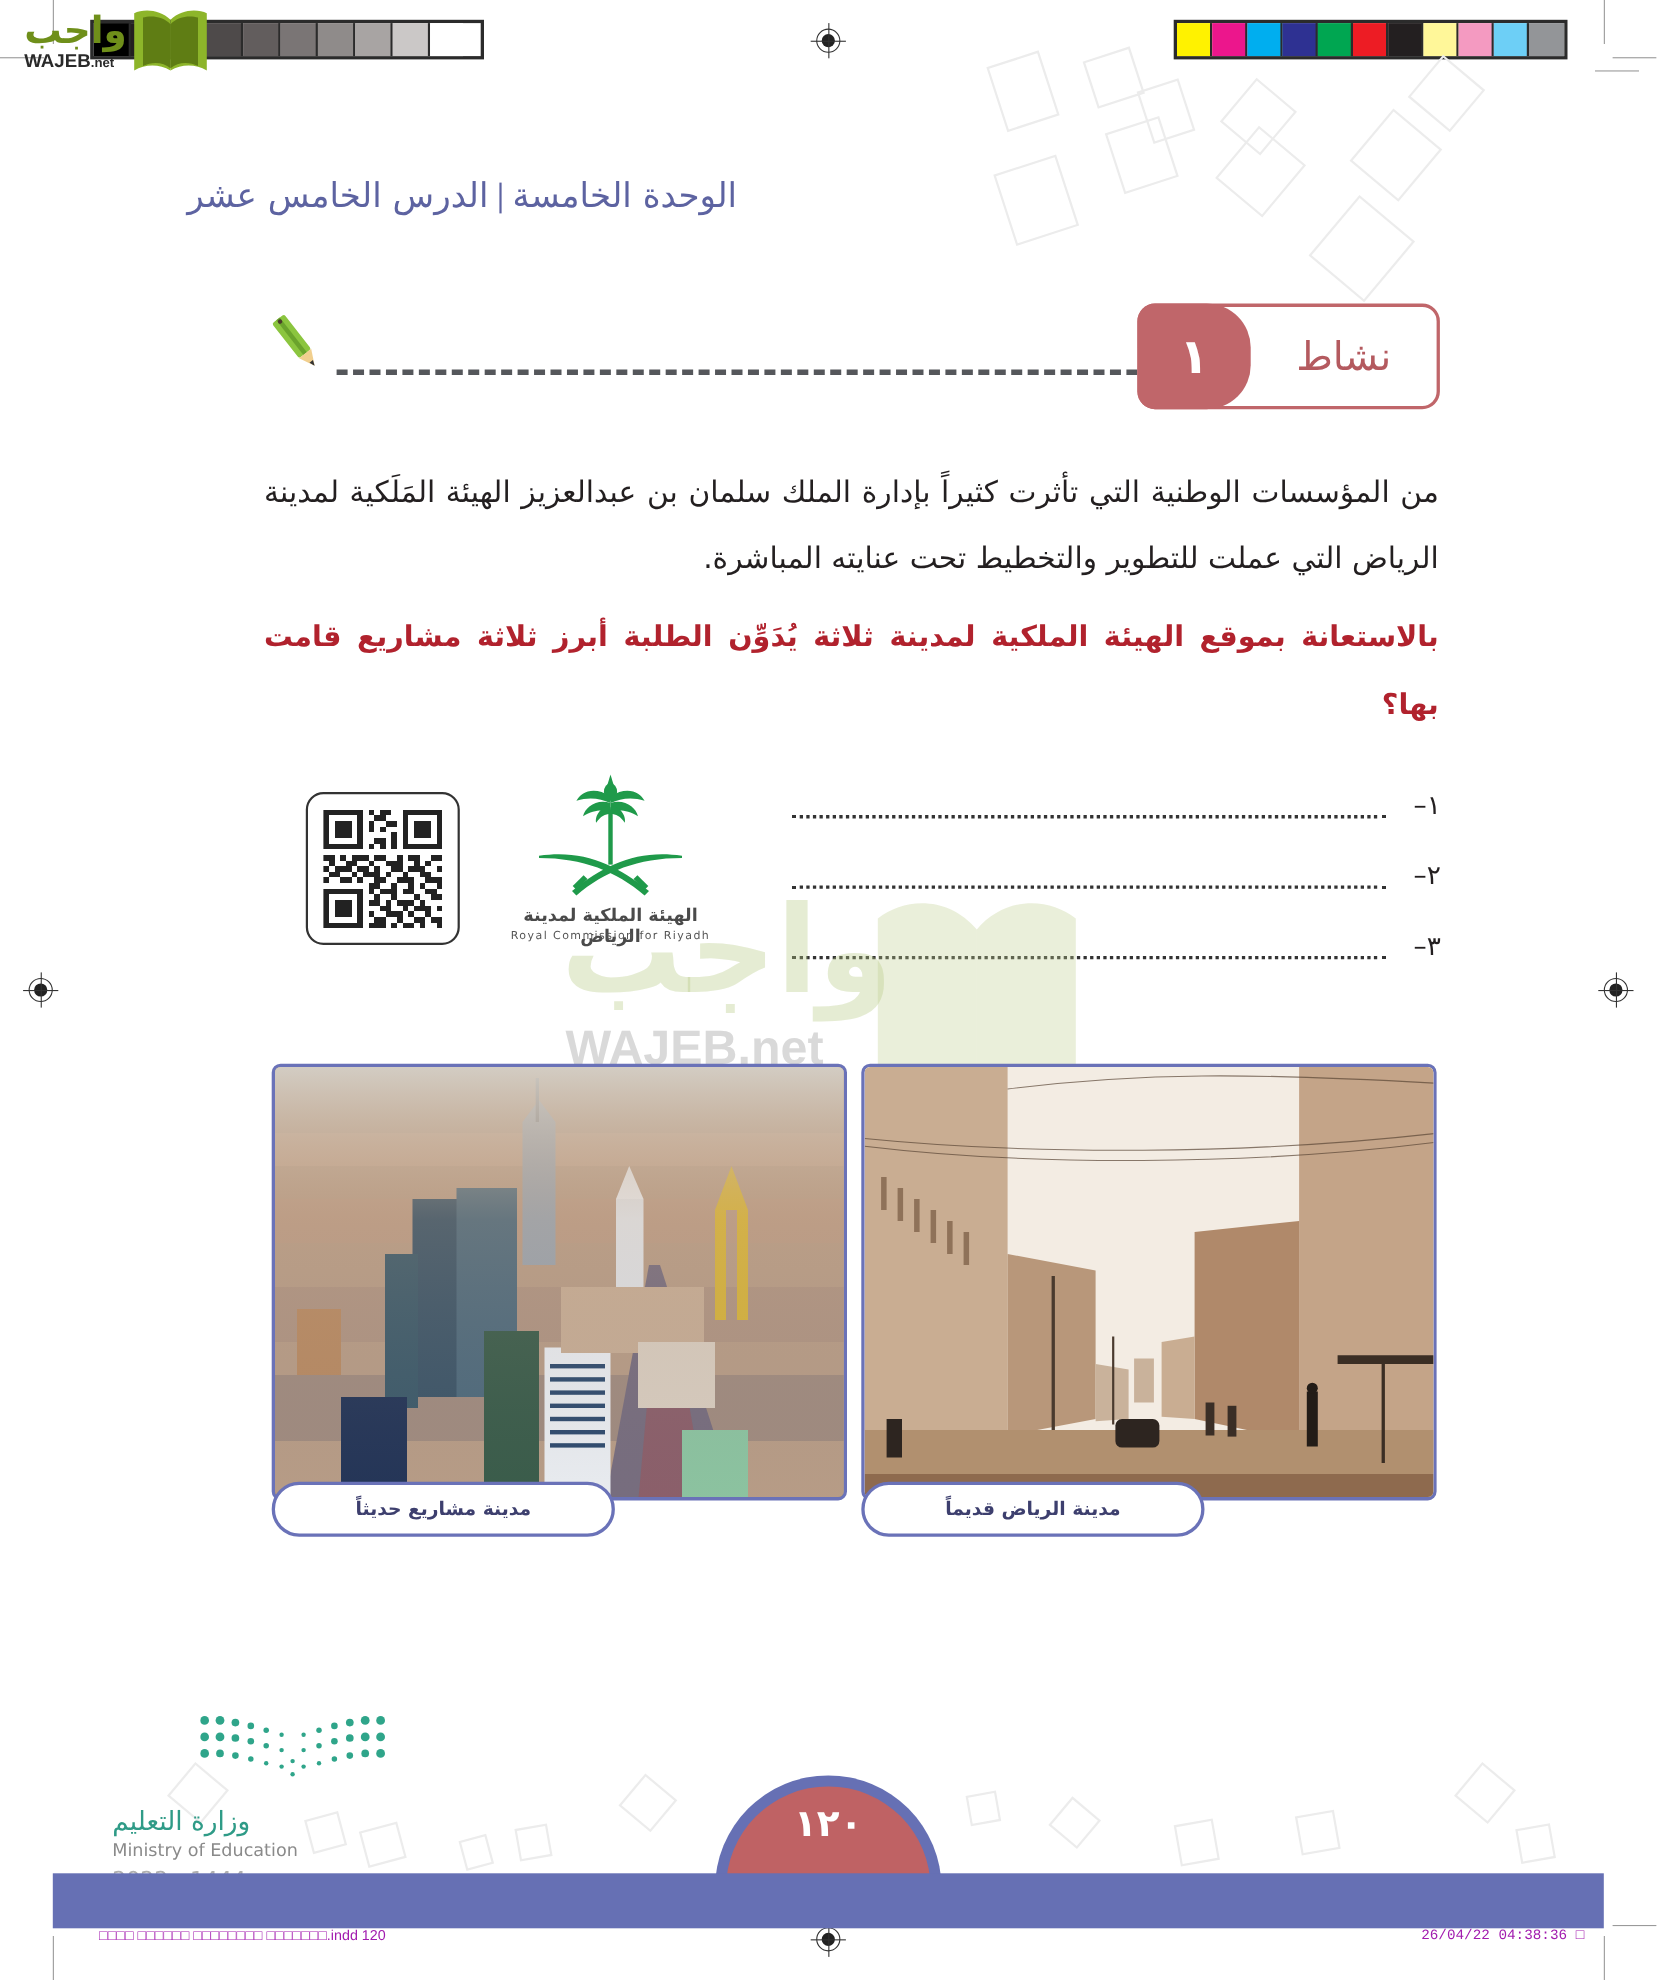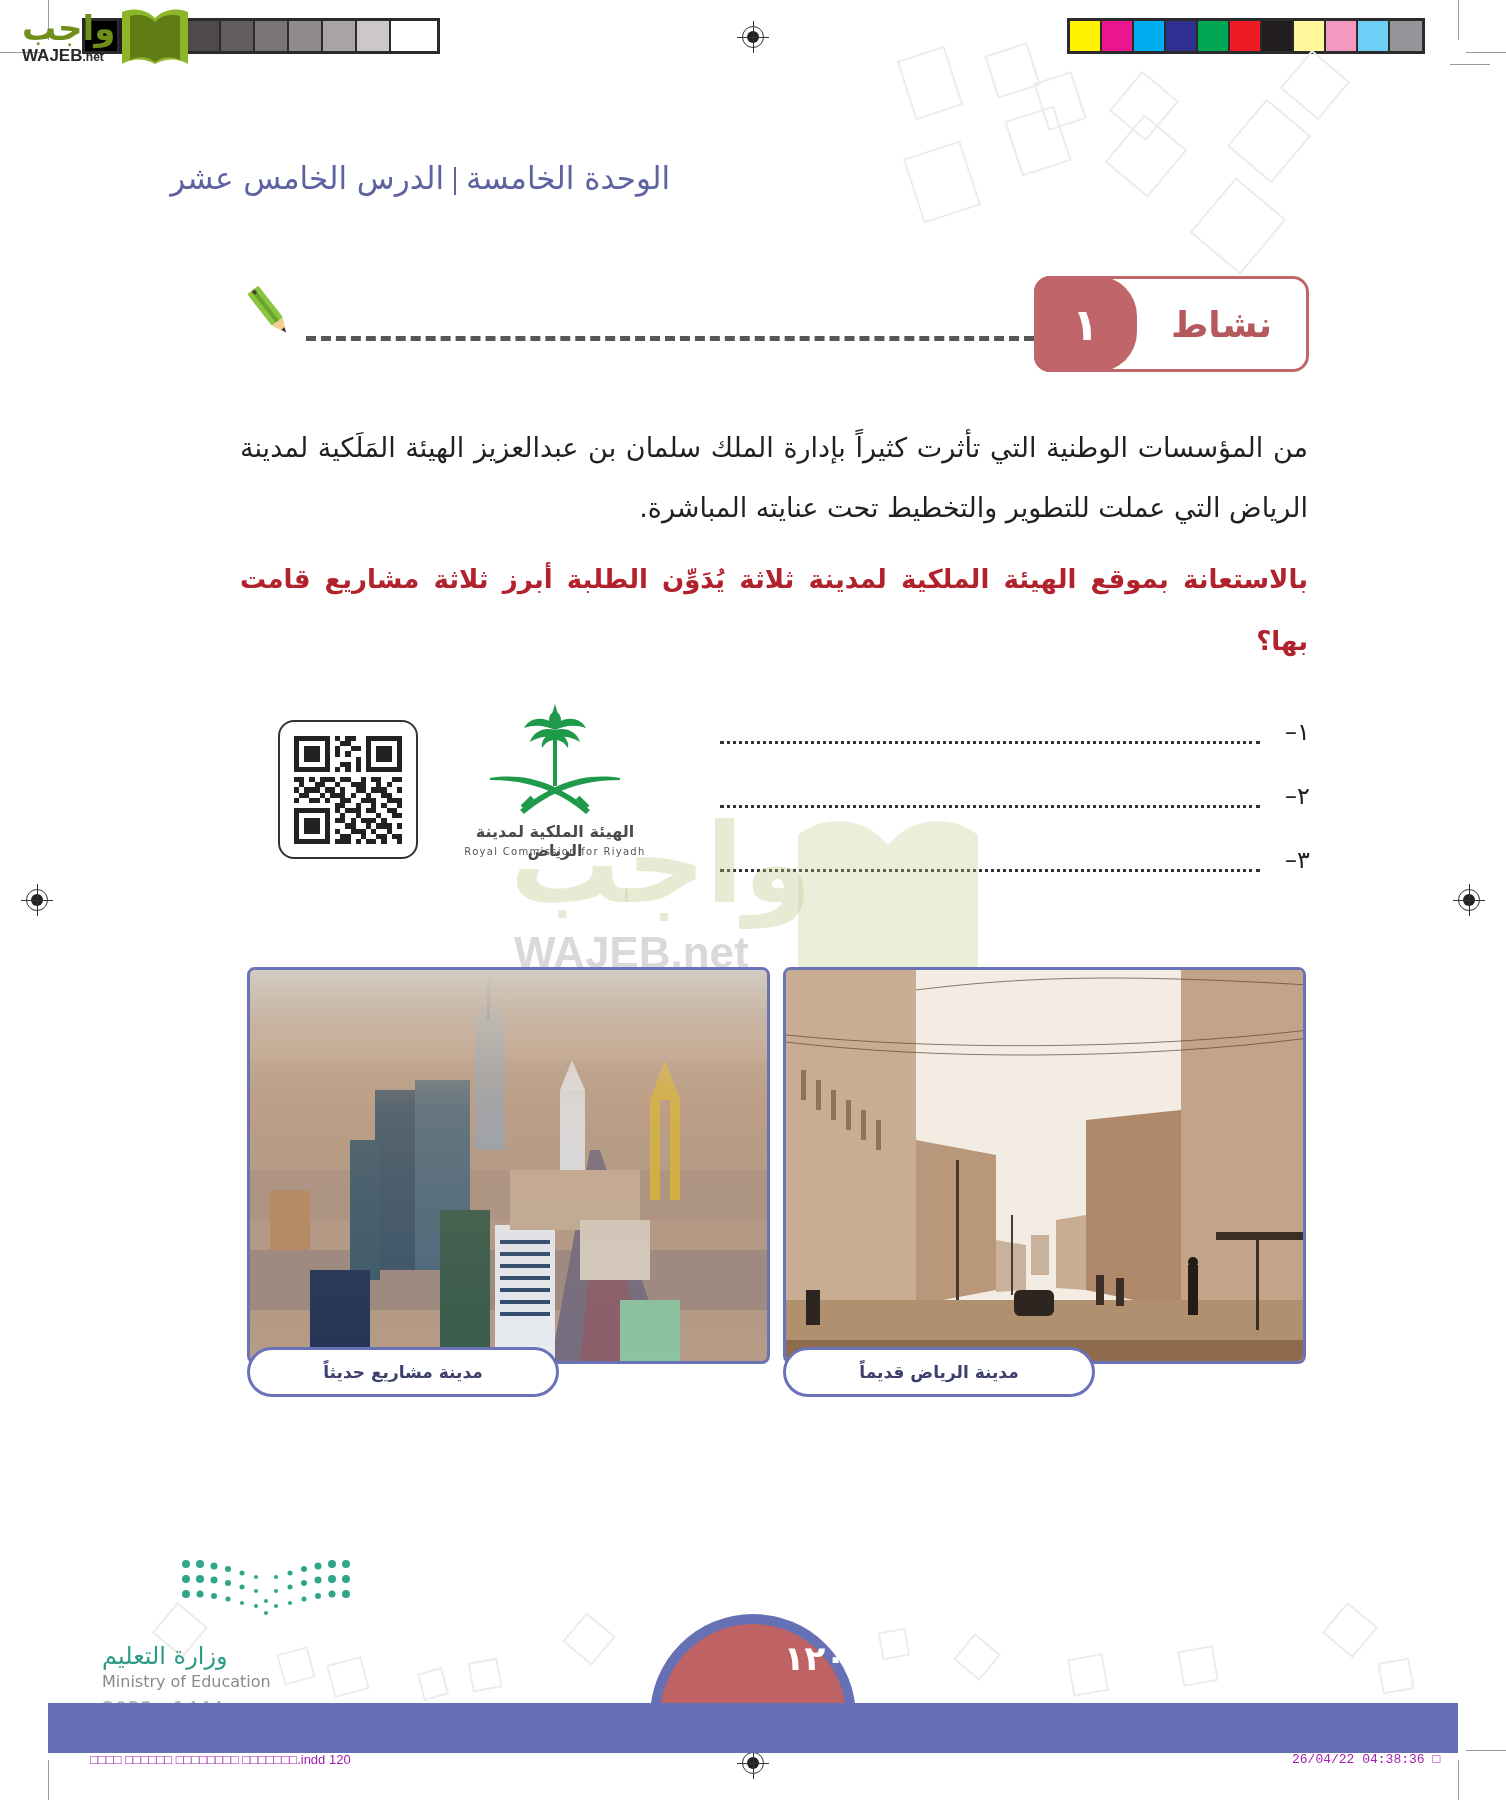--- a/index.html
+++ b/index.html
@@ -25,21 +25,21 @@
   
   .deco { position: absolute; border: 2px solid #ececec; }
 
   
   .breadcrumb { position: absolute; top: 160px; left: 240px; width: 430px; direction: rtl; text-align: right; font-size: 31px; color: #5d63a1; font-family: "DejaVu Sans", sans-serif; white-space: nowrap; }
   .breadcrumb .sep { display: inline-block; width: 2px; height: 28px; background: #5d63a1; vertical-align: middle; margin: 0 10px; }
 
   
   .activity { position: absolute; left: 1034px; top: 276px; width: 275px; height: 96px; border: 3px solid #c0666a; border-radius: 16px; background: #fff; }
   .activity .num { position: absolute; left: -3px; top: -3px; width: 103px; height: 96px; background: #c0666a; border-radius: 16px 40px 40px 16px; color: #fff; font-size: 44px; font-weight: bold; display: flex; align-items: center; justify-content: center; }
-  .activity .label { position: absolute; left: 110px; right: 10px; top: 0; bottom: 0; display: flex; align-items: center; justify-content: center; color: #b45a5f; font-size: 36px; font-weight: bold; }
+  .activity .label { position: absolute; left: 110px; right: 10px; top: 0; bottom: 0; display: flex; align-items: center; justify-content: center; color: #b45a5f; font-size: 36px; font-weight: normal; }
   .dash-line { position: absolute; left: 306px; top: 336px; width: 728px; height: 0; border-top: 5px dashed #55575b; }
 
   
   .pencil { position: absolute; left: 244px; top: 282px; width: 52px; height: 60px; }
 
   
   .para { position: absolute; left: 240px; top: 418px; width: 1068px; direction: rtl; text-align: justify; font-size: 27px; line-height: 60px; color: #231f20; }
   .question { position: absolute; left: 240px; top: 548px; width: 1068px; direction: rtl; text-align: justify; font-size: 26px; line-height: 62px; color: #b1222d; font-weight: bold; }
 
   
@@ -71,21 +71,21 @@
 
   
   .moe { position: absolute; left: 100px; top: 1558px; width: 260px; height: 150px; }
   .moe .ar { position: absolute; left: 2px; top: 84px; font-size: 24px; color: #2f9b87; direction: rtl; }
   .moe .en { position: absolute; left: 2px; top: 114px; font-size: 16px; color: #8a8a8a; font-family: "DejaVu Sans", sans-serif; }
   .moe .yr { position: absolute; left: 2px; top: 138px; font-size: 20px; color: #b0b0b0; font-family: "DejaVu Sans", sans-serif; }
 
   .footer-bar { position: absolute; left: 48px; top: 1703px; width: 1410px; height: 50px; background: #6670b4; }
   .page-tab { position: absolute; left: 650px; top: 1614px; width: 206px; height: 103px; background: #6670b4; border-radius: 103px 103px 0 0; }
   .page-tab .inner { position: absolute; left: 10px; top: 10px; width: 186px; height: 93px; background: #bf6264; border-radius: 93px 93px 0 0; }
-  .page-num { position: absolute; left: 0; right: 0; top: 14px; text-align: right; color: #fff; font-size: 34px; font-weight: bold; }
+  .page-num { position: absolute; left: 0; right: 0; top: 14px; text-align: center; color: #fff; font-size: 34px; font-weight: bold; }
 
   .slug { position: absolute; top: 1752px; font-family: "Liberation Sans", sans-serif; font-size: 13px; color: #a21caf; }
 </style>
 </head>
 <body>
 
 <div class="crop-line" style="left:0;top:52px;width:40px;height:1px;"></div>
 <div class="crop-line" style="left:48px;top:0;width:1px;height:40px;"></div>
 <div class="crop-line" style="left:1458px;top:0;width:1px;height:40px;"></div>
 <div class="crop-line" style="left:1466px;top:52px;width:40px;height:1px;"></div>

